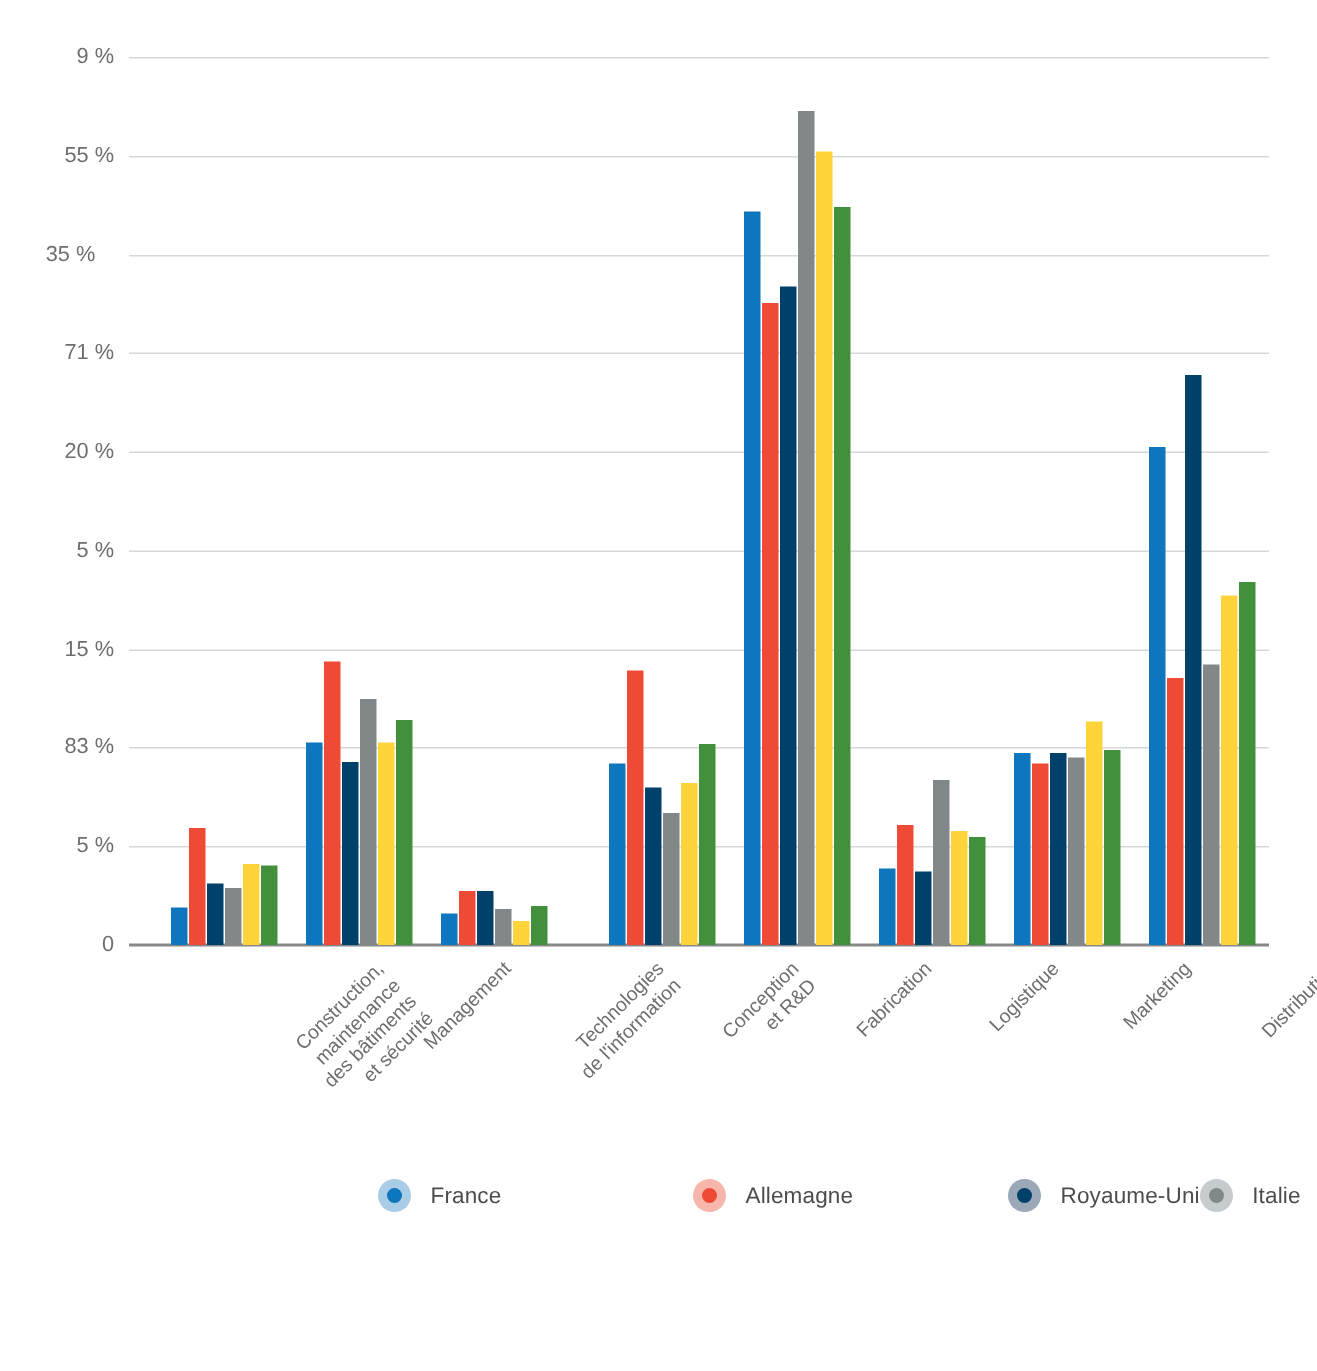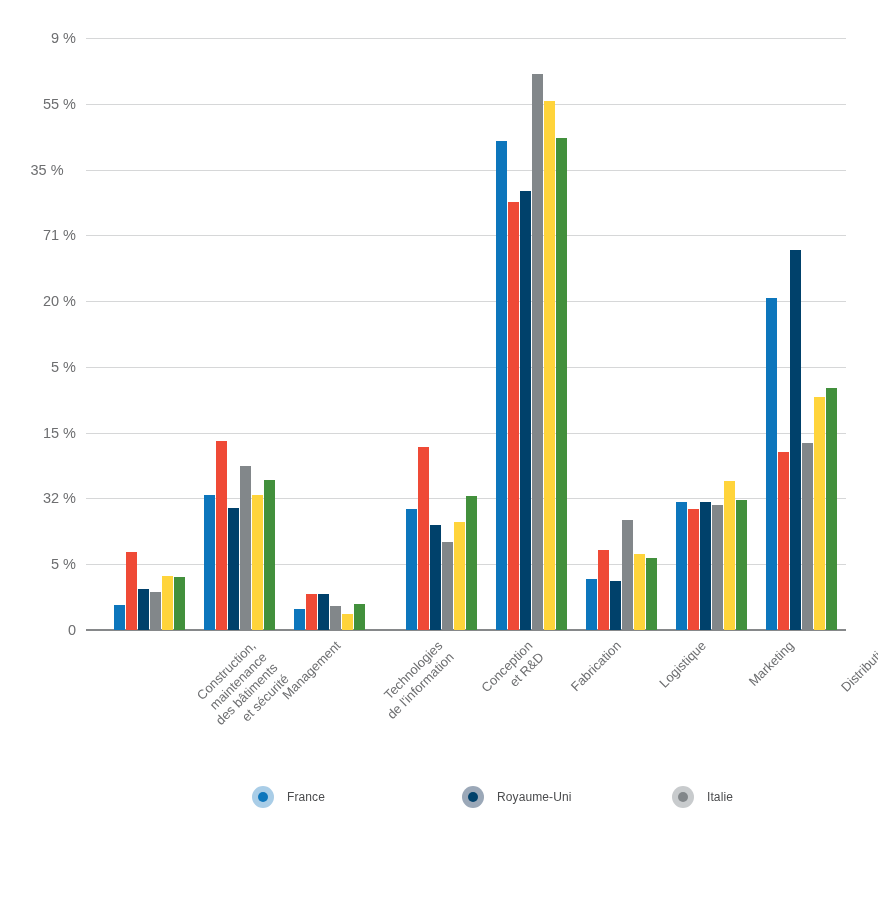--- a/index.html
+++ b/index.html
@@ -92,38 +92,38 @@
     margin-right:13px;
     flex:0 0 auto;
   }
   .legend-dot i{
     position:absolute;left:50%;top:50%;
     width:10px;height:10px;border-radius:50%;
     transform:translate(-50%,-50%);
     display:block;
   }
   .legend-label{
-    font-size:12px;
+    font-size:15px;
     color:#4b4c4e;
     letter-spacing:0.1px;
     white-space:nowrap;
   }
 </style>
 </head>
 <body>
 
 <div id="chart-root">
 
   <div class="plot-area">
     <div class="ytick-wrap" id="gridlines">
         <div class="ylabel" style="top: 592px;">0</div>
         <div class="gridline" style="top: 526.222px;"></div>
         <div class="ylabel" style="top: 526.222px;">5 %</div>
         <div class="gridline" style="top: 460.444px;"></div>
-        <div class="ylabel" style="top: 460.444px;">32 %</div>
+        <div class="ylabel" style="top: 460.444px;">83 %</div>
         <div class="gridline" style="top: 394.667px;"></div>
         <div class="ylabel" style="top: 394.667px;">15 %</div>
         <div class="gridline" style="top: 328.889px;"></div>
         <div class="ylabel" style="top: 328.889px;">5 %</div>
         <div class="gridline" style="top: 263.111px;"></div>
         <div class="ylabel" style="top: 263.111px;">20 %</div>
         <div class="gridline" style="top: 197.333px;"></div>
         <div class="ylabel" style="top: 197.333px;">71 %</div>
         <div class="gridline" style="top: 131.556px;"></div>
         <div class="ylabel" style="top: 131.556px; text-align: center;">35 %</div>
@@ -250,20 +250,26 @@
     </div>
 
   <div class="legend" id="legend">
       <div class="legend-item">
         <span class="legend-dot" style="background: rgb(169, 205, 231);">
           <i style="background: rgb(13, 118, 188);"></i>
         </span>
         <span class="legend-label">France</span>
       </div>
       <div class="legend-item">
+        <span class="legend-dot" style="background: rgb(247, 182, 171);">
+          <i style="background: rgb(239, 74, 54);"></i>
+        </span>
+        <span class="legend-label">Allemagne</span>
+      </div>
+      <div class="legend-item">
         <span class="legend-dot" style="background: rgb(155, 168, 184);">
           <i style="background: rgb(0, 65, 107);"></i>
         </span>
         <span class="legend-label">Royaume-Uni</span>
       </div>
       <div class="legend-item">
         <span class="legend-dot" style="background: rgb(200, 203, 205);">
           <i style="background: rgb(130, 135, 138);"></i>
         </span>
         <span class="legend-label">Italie</span>

